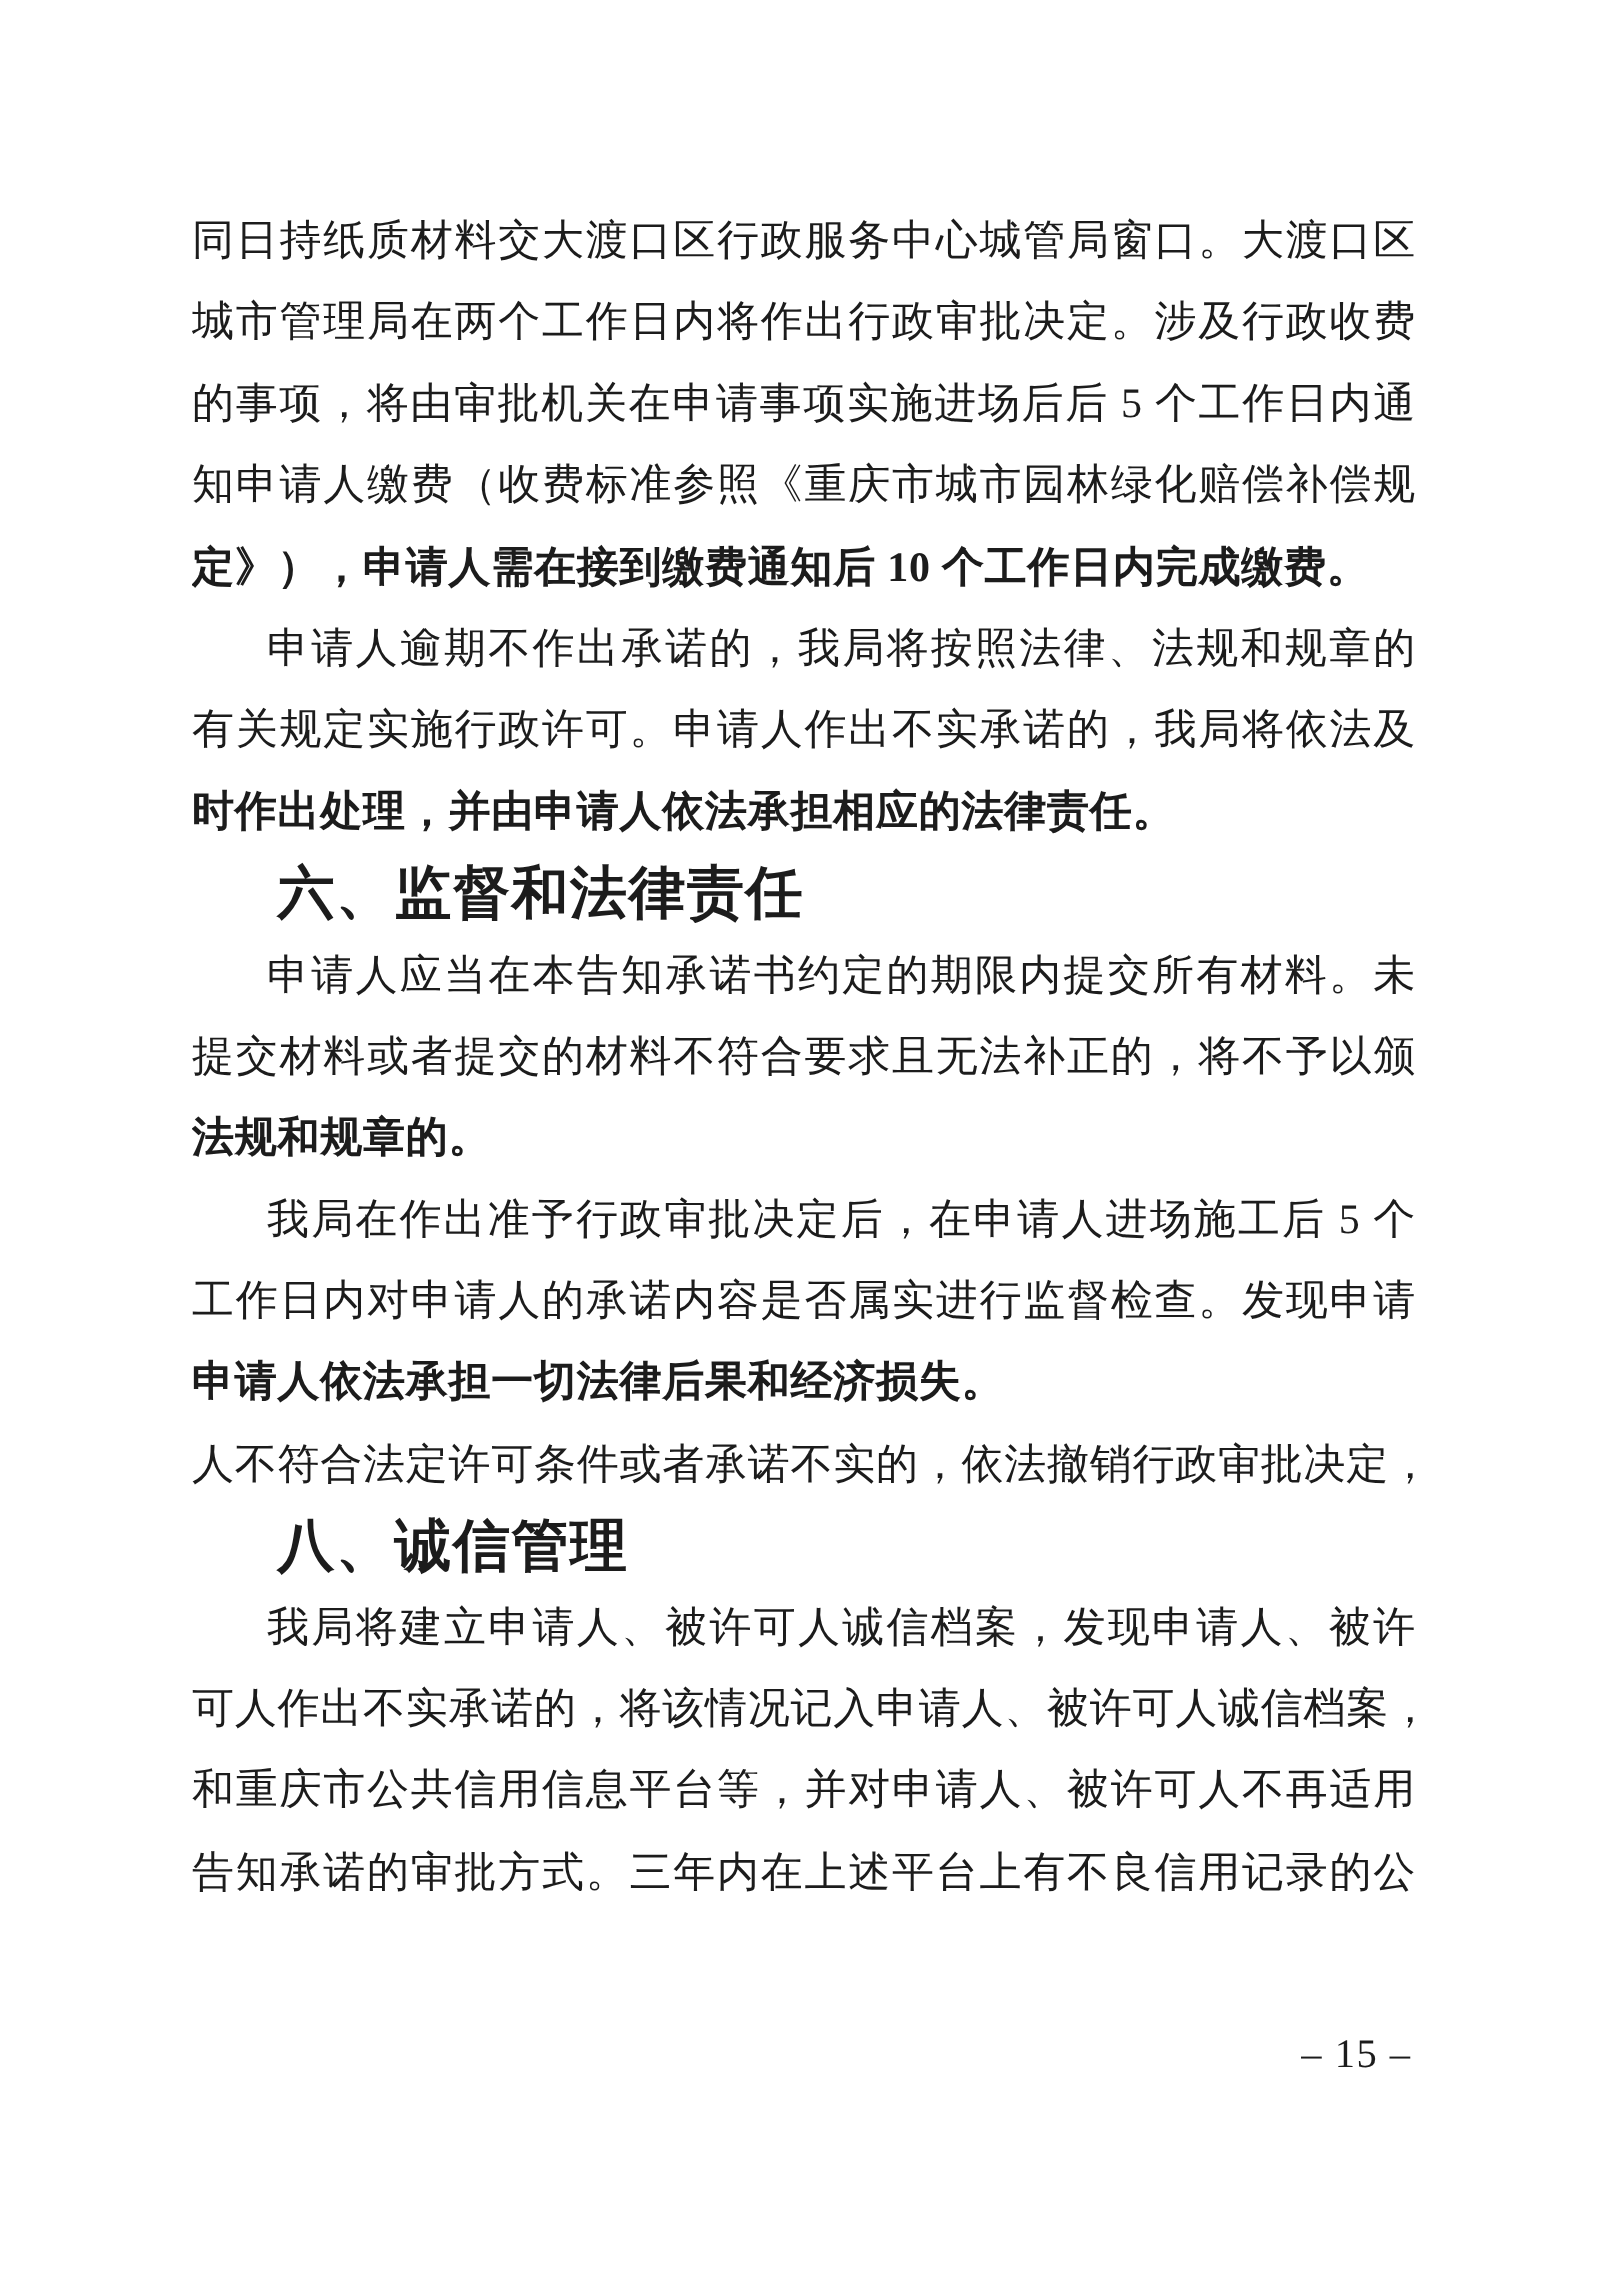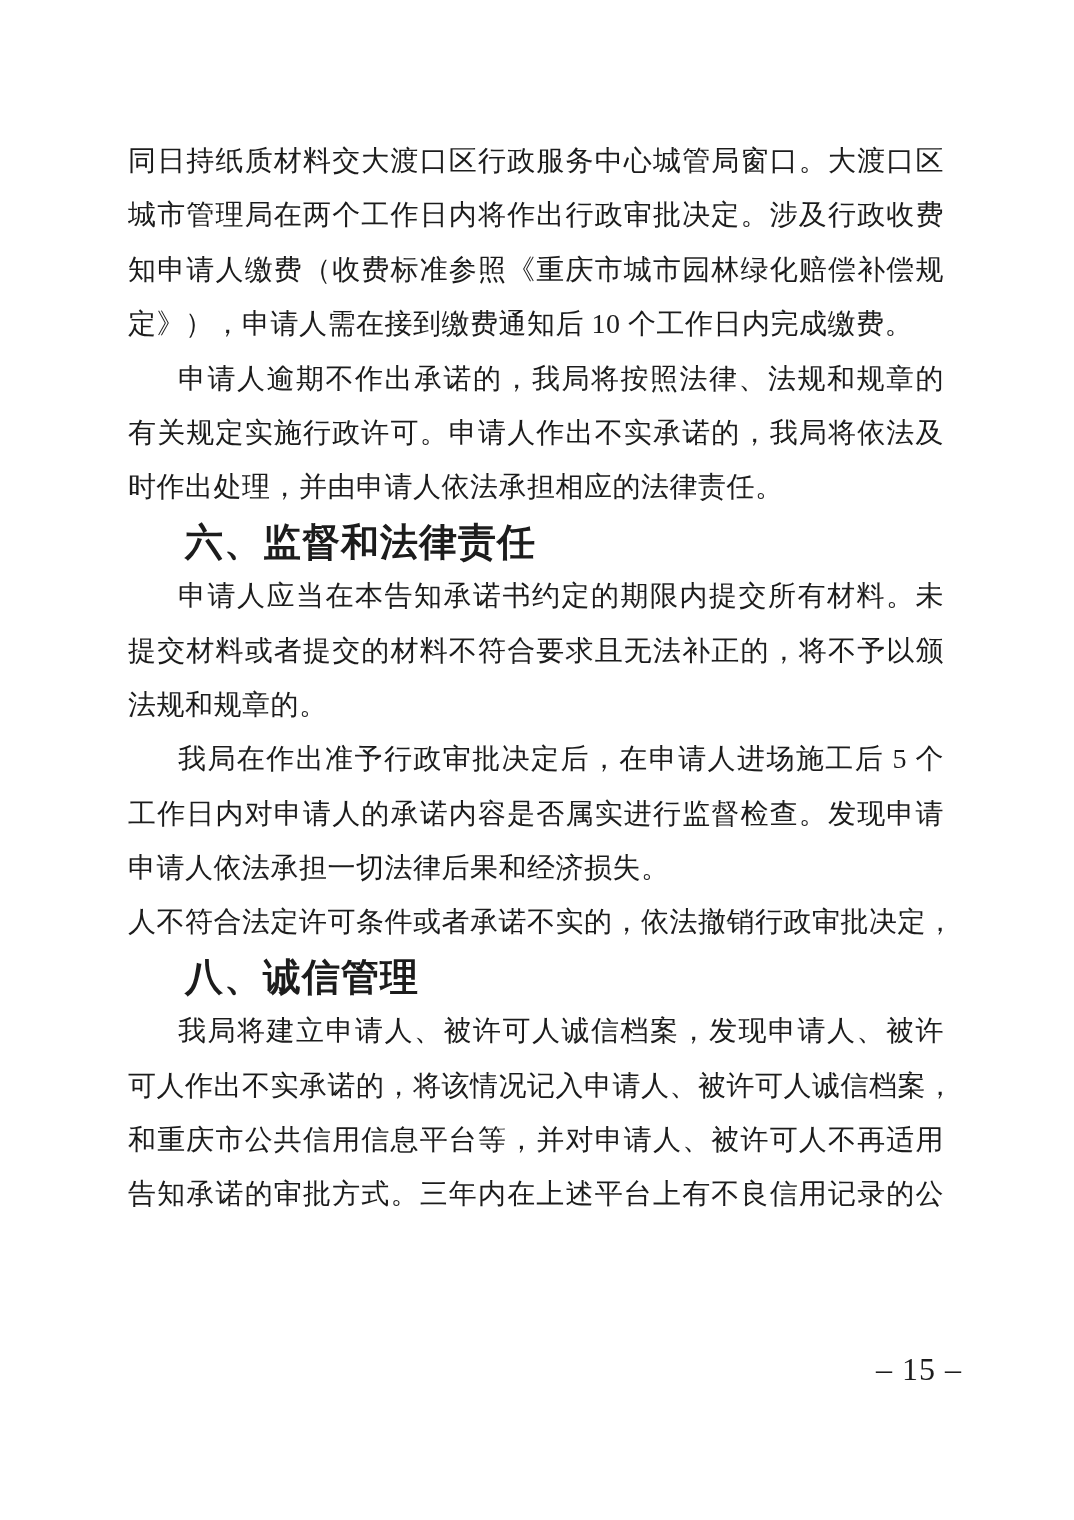--- a/index.html
+++ b/index.html
@@ -28,53 +28,55 @@
     line-height: 54.4px;
     font-size: 28px;
     letter-spacing: 0.5px;
     text-align: justify;
     text-align-last: justify;
     overflow: hidden;
     white-space: nowrap;
   }
   .text-line.para-end {
     text-align-last: left;
+    font-weight: bold;
   }
   .text-line.indent {
     padding-left: 50px;
   }
   .section-heading {
     height: 54.4px;
     line-height: 54.4px;
     padding-left: 57px;
     font-family: "Liberation Sans", "DejaVu Sans", sans-serif;
     font-weight: 700;
     font-size: 38px;
     letter-spacing: 1px;
     overflow: hidden;
     white-space: nowrap;
   }
   .page-number {
     position: absolute;
     top: 1352px;
-    right: 112px;
-    font-size: 32px;
+    right: 133px;
+    font-size: 27px;
     line-height: 34px;
     letter-spacing: 1px;
     font-family: "Liberation Serif", "DejaVu Serif", serif;
     color: #1c1c1c;
   }
 </style>
 </head>
 <body>
 
 <div class="page">
   <div class="doc-body">
       <div class="text-line">同日持纸质材料交大渡口区行政服务中心城管局窗口。大渡口区</div>
       <div class="text-line">城市管理局在两个工作日内将作出行政审批决定。涉及行政收费</div>
+      <div class="text-line">的事项，将由审批机关在申请事项实施进场后后 5 个工作日内通</div>
       <div class="text-line">知申请人缴费（收费标准参照《重庆市城市园林绿化赔偿补偿规</div>
       <div class="text-line para-end">定》），申请人需在接到缴费通知后 10 个工作日内完成缴费。</div>
       <div class="text-line indent">申请人逾期不作出承诺的，我局将按照法律、法规和规章的</div>
       <div class="text-line">有关规定实施行政许可。申请人作出不实承诺的，我局将依法及</div>
       <div class="text-line para-end">时作出处理，并由申请人依法承担相应的法律责任。</div>
       <div class="section-heading">六、监督和法律责任</div>
       <div class="text-line indent">申请人应当在本告知承诺书约定的期限内提交所有材料。未</div>
       <div class="text-line">提交材料或者提交的材料不符合要求且无法补正的，将不予以颁</div>
       <div class="text-line para-end">法规和规章的。</div>
       <div class="text-line indent">我局在作出准予行政审批决定后，在申请人进场施工后 5 个</div>

